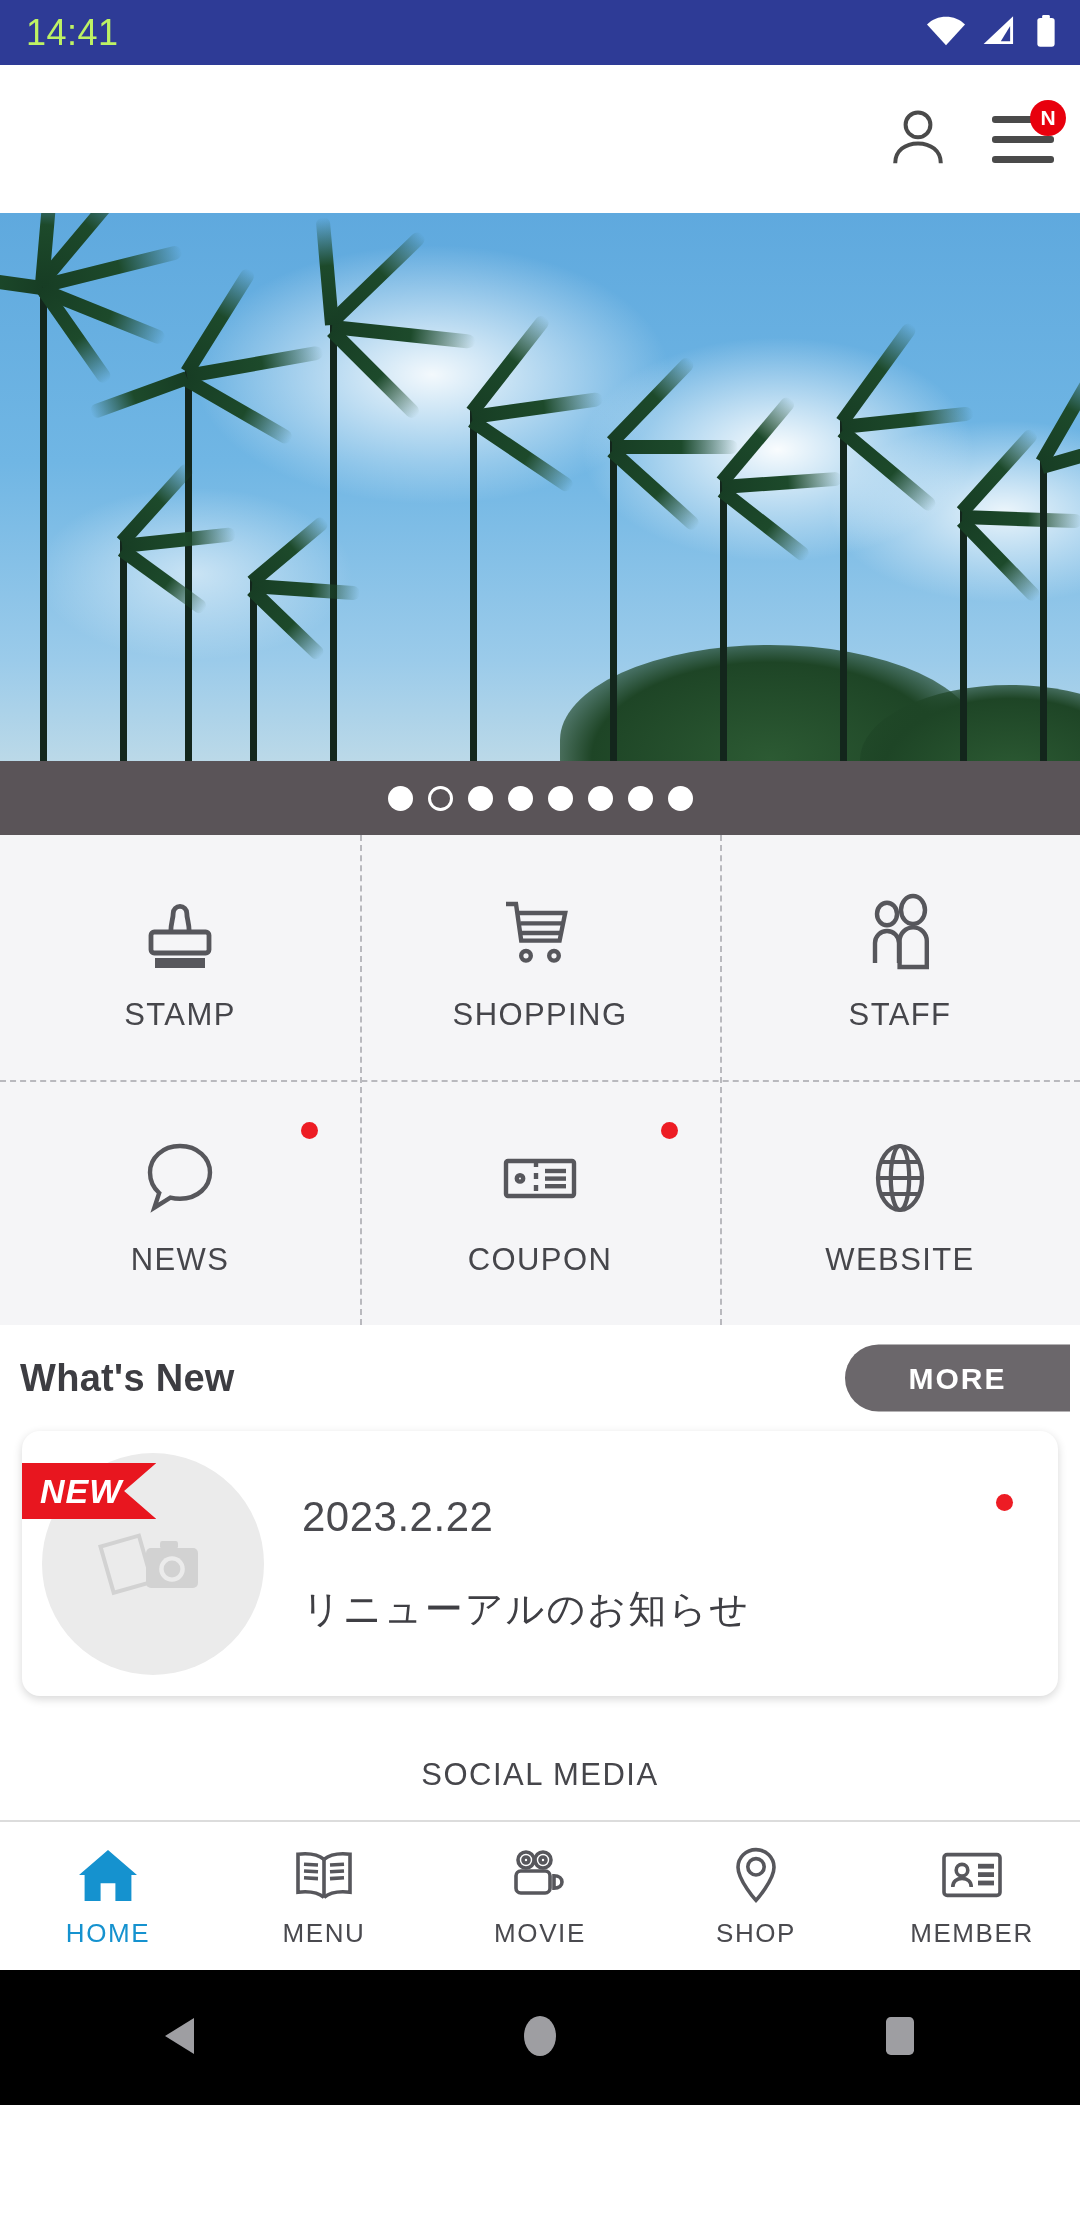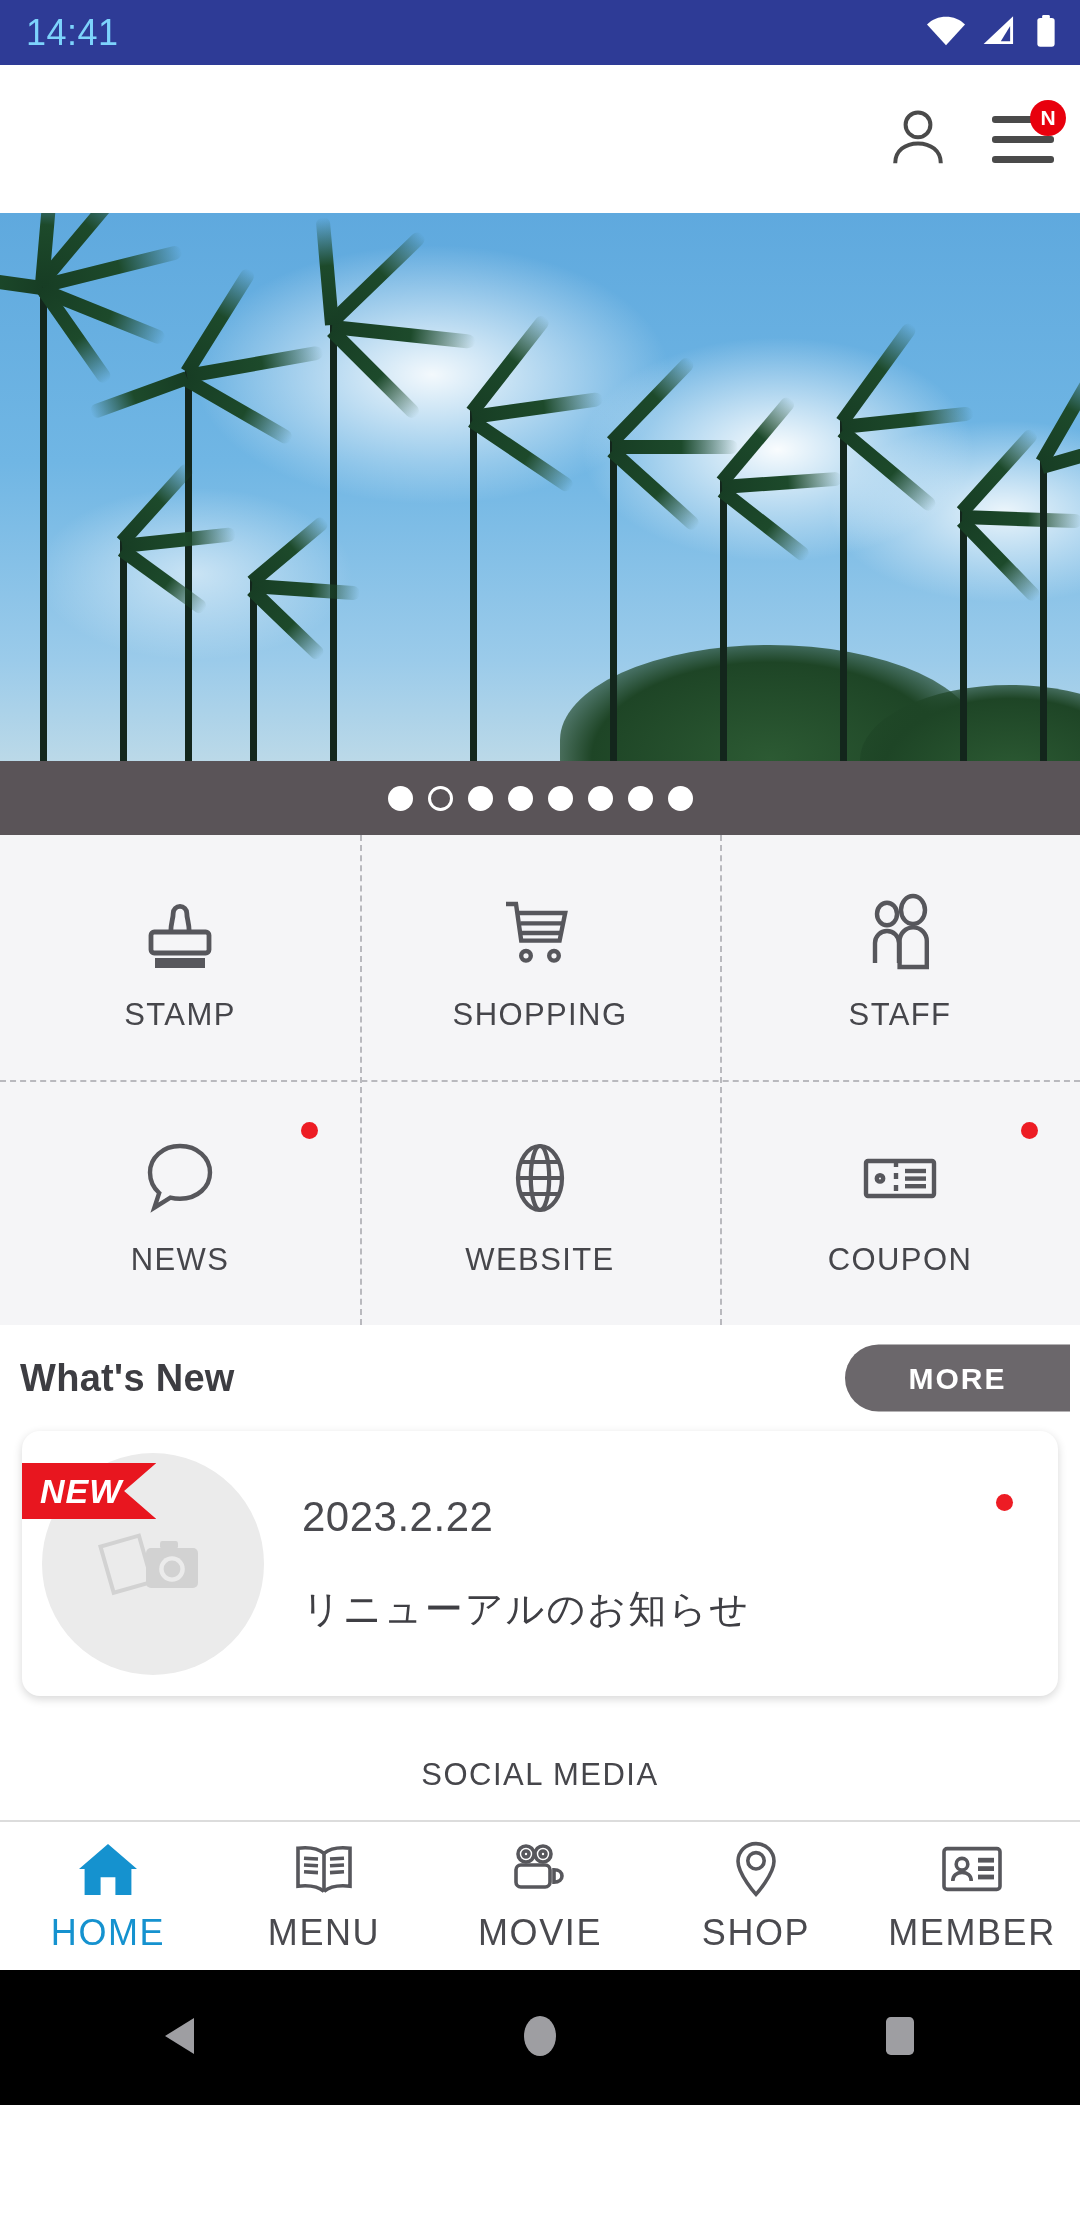--- a/index.html
+++ b/index.html
@@ -10,21 +10,21 @@
     overflow:hidden;
   }
   .screen { position:relative; width:1080px; height:2220px; background:#fff; }
 
   
   .statusbar {
     height:65px; background:#2E3B96;
     display:flex; align-items:center; justify-content:space-between;
     padding:0 22px 0 26px;
   }
-  .status-time { color:#7dd3fc; font-size:36px; letter-spacing:0.5px; font-family:"Liberation Sans",sans-serif; }
+  .status-time { color:#bef264; font-size:36px; letter-spacing:0.5px; font-family:"Liberation Sans",sans-serif; }
   .status-icons { display:flex; align-items:center; gap:16px; }
 
   
   .appbar {
     height:148px; background:#fff;
     display:flex; align-items:center; justify-content:center;
     position:relative;
   }
   .logo { text-align:center; line-height:1; user-select:none; }
   .logo-1, .logo-2 {
@@ -180,21 +180,21 @@
   .bottomnav {
     height:148px; background:#fff;
     display:grid; grid-template-columns:repeat(5,1fr);
     align-items:center;
   }
   .navitem {
     display:flex; flex-direction:column; align-items:center; gap:12px;
   }
   .navitem .nic { height:62px; display:flex; align-items:center; justify-content:center; }
   .navitem .nlbl {
-    font-size:36px; color:#4a4a4f; letter-spacing:1.6px;
+    font-size:26px; color:#4a4a4f; letter-spacing:1.6px;
     font-family:"Liberation Sans",sans-serif;
   }
   .navitem.active .nlbl { color:#1592CF; }
 
   
   .sysnav {
     height:135px; background:#000;
     display:flex; align-items:center; justify-content:space-around;
   }
   .sysnav .sn { display:flex; align-items:center; justify-content:center; width:200px; }
@@ -386,45 +386,45 @@
       <span class="reddot"></span>
       <div class="ic">
         <svg width="92" height="92" viewBox="0 0 46 46" fill="none" stroke="#57575c" stroke-width="2.2">
           <path d="M23 7c8.8 0 15 6 15 13.2 0 7.2-6.2 13.2-15 13.2-1.7 0-3.3-.2-4.8-.6l-8 5 2.4-7.3C9.9 28 8 24.4 8 20.2 8 13 14.2 7 23 7z"></path>
         </svg>
       </div>
       <div class="lbl">NEWS</div>
     </div>
 
     <div class="cell">
-      <div class="ic">
-        <svg width="92" height="92" viewBox="0 0 46 46" fill="none" stroke="#57575c" stroke-width="2.1">
-          <ellipse cx="23" cy="23" rx="11" ry="16"></ellipse>
-          <ellipse cx="23" cy="23" rx="4.6" ry="16"></ellipse>
-          <line x1="12" y1="23" x2="34" y2="23"></line>
-          <line x1="13.6" y1="15" x2="32.4" y2="15"></line>
-          <line x1="13.6" y1="31" x2="32.4" y2="31"></line>
-        </svg>
-      </div>
-      <div class="lbl">WEBSITE</div>
-    </div>
-
-    <div class="cell">
       <span class="reddot"></span>
       <div class="ic">
         <svg width="92" height="92" viewBox="0 0 46 46" fill="none" stroke="#57575c" stroke-width="2.2">
           <rect x="6" y="14.5" width="34" height="17.5" rx="1"></rect>
           <line x1="21" y1="14.5" x2="21" y2="32" stroke-dasharray="3 3"></line>
           <circle cx="13" cy="23.2" r="1.6"></circle>
           <line x1="25.5" y1="19.5" x2="36" y2="19.5"></line>
           <line x1="25.5" y1="23.3" x2="36" y2="23.3"></line>
           <line x1="25.5" y1="27.1" x2="36" y2="27.1"></line>
         </svg>
       </div>
       <div class="lbl">COUPON</div>
+    </div>
+
+    <div class="cell">
+      <div class="ic">
+        <svg width="92" height="92" viewBox="0 0 46 46" fill="none" stroke="#57575c" stroke-width="2.1">
+          <ellipse cx="23" cy="23" rx="11" ry="16"></ellipse>
+          <ellipse cx="23" cy="23" rx="4.6" ry="16"></ellipse>
+          <line x1="12" y1="23" x2="34" y2="23"></line>
+          <line x1="13.6" y1="15" x2="32.4" y2="15"></line>
+          <line x1="13.6" y1="31" x2="32.4" y2="31"></line>
+        </svg>
+      </div>
+      <div class="lbl">WEBSITE</div>
     </div>
   </div>
 
   <div class="whatsnew-bar">
     <div class="whatsnew-title">What's New</div>
     <div class="more-btn">MORE</div>
   </div>
 
   <div class="news-wrap">
     <div class="news-card">

